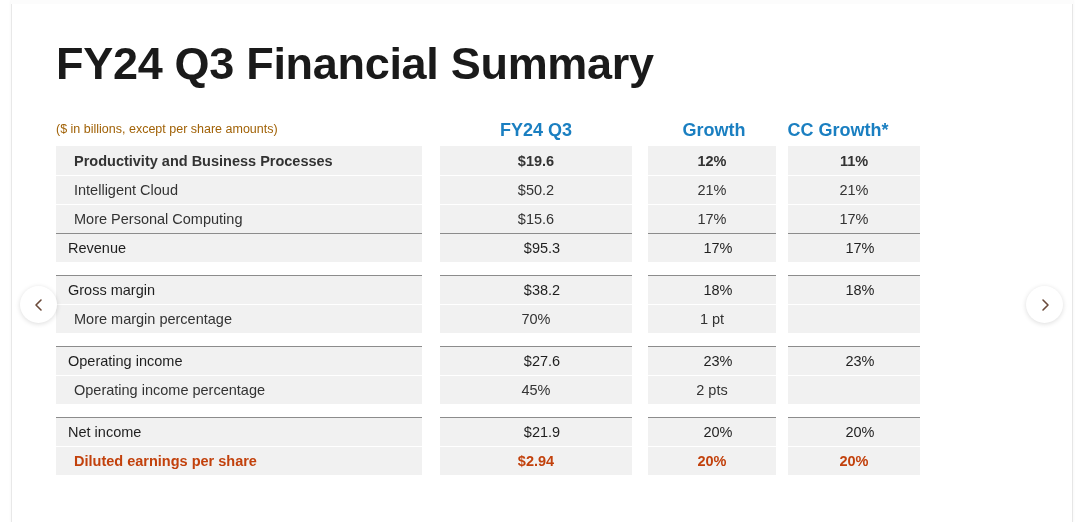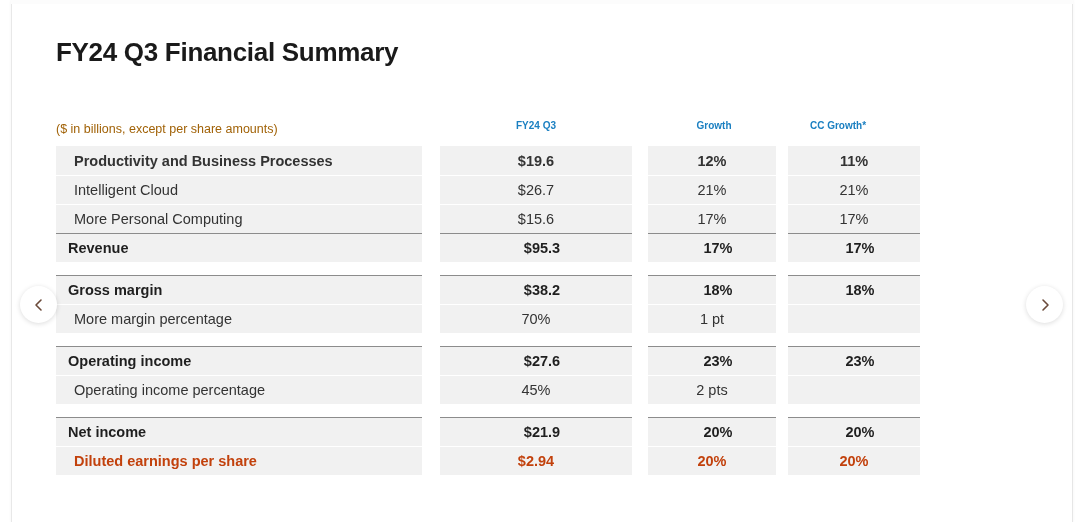--- a/index.html
+++ b/index.html
@@ -36,21 +36,21 @@
     width: 1062px;
     height: 4px;
     background: #fcfcfc;
   }
 
   
   .title {
     position: absolute;
     left: 56px;
     top: 38px;
-    font-size: 26px;
+    font-size: 45px;
     font-weight: bold;
     color: #1a1a1a;
     letter-spacing: -0.3px;
     line-height: 1.15;
     white-space: nowrap;
     text-align: center;
   }
 
   
   .table-head {
@@ -66,21 +66,21 @@
     left: 0;
     top: 2px;
     font-size: 12.5px;
     color: #a16207;
     white-space: nowrap;
   }
 
   .col-head {
     position: absolute;
     top: 0;
-    font-size: 10px;
+    font-size: 18px;
     font-weight: bold;
     color: #1a7fc1;
     text-align: center;
     white-space: nowrap;
   }
   .col-head.c1 { left: 384px; width: 192px; }
   .col-head.c2 { left: 592px; width: 132px; }
   .col-head.c3 { left: 716px; width: 132px; }
 
   
@@ -119,21 +119,21 @@
   .cell.spacer-a { width: 18px; background: transparent; border-top: none; }
   .cell.v1 { width: 192px; justify-content: center; }
   .cell.spacer-b { width: 16px; background: transparent; border-top: none; }
   .cell.v2 { width: 128px; justify-content: center; }
   .cell.spacer-c { width: 12px; background: transparent; border-top: none; }
   .cell.v3 { width: 132px; justify-content: center; }
 
   
   .row.total > .cell {
     border-top: 1.5px solid #8c8c8c;
-    font-weight: bold;
+    font-weight: normal;
     color: #1f1f1f;
     padding-left: 12px;
   }
   .row.total > .cell.spacer-a,
   .row.total > .cell.spacer-b,
   .row.total > .cell.spacer-c {
     border-top: none;
   }
 
   .row.strong > .cell {
@@ -181,21 +181,21 @@
         <div class="cell spacer-a"></div>
         <div class="cell v1">$19.6</div>
         <div class="cell spacer-b"></div>
         <div class="cell v2">12%</div>
         <div class="cell spacer-c"></div>
         <div class="cell v3">11%</div>
       </div>
       <div class="row">
         <div class="cell label">Intelligent Cloud</div>
         <div class="cell spacer-a"></div>
-        <div class="cell v1">$26.7</div>
+        <div class="cell v1">$50.2</div>
         <div class="cell spacer-b"></div>
         <div class="cell v2">21%</div>
         <div class="cell spacer-c"></div>
         <div class="cell v3">21%</div>
       </div>
       <div class="row">
         <div class="cell label">More Personal Computing</div>
         <div class="cell spacer-a"></div>
         <div class="cell v1">$15.6</div>
         <div class="cell spacer-b"></div>

